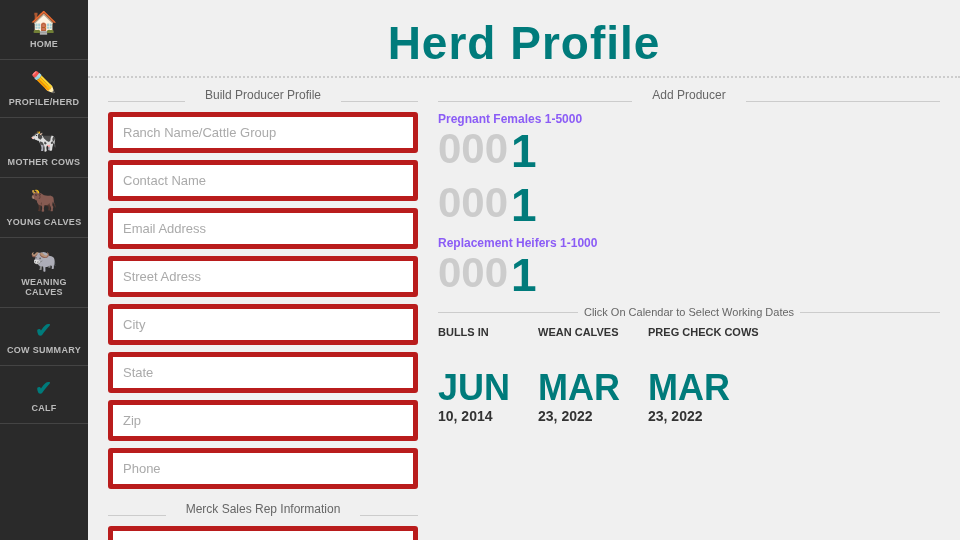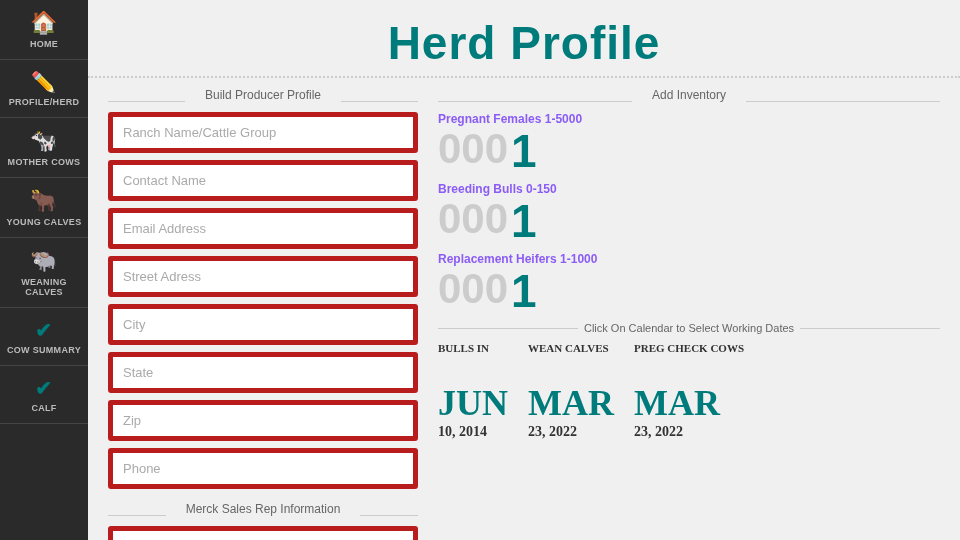--- a/index.html
+++ b/index.html
@@ -154,22 +154,21 @@
       gap: 6px;
       margin: 8px 0 8px 0;
       font-size: 11px;
       color: #555;
     }
     .calendar-header .line { flex: 1; height: 1px; background: #ccc; }
     .calendar-header .cal-title { font-size: 11px; color: #666; white-space: nowrap; }
 
     .dates-row {
       display: flex;
-      gap: 20px;
-      font-family: Liberation Serif, serif;
+      gap: 28px;
     }
     .date-item {
       display: flex;
       flex-direction: column;
       align-items: flex-start;
     }
     .date-item .date-label {
       font-size: 11px;
       font-weight: bold;
       color: #333;
@@ -255,34 +254,33 @@
         <span class="line"></span>
       </div>
       <input class="form-input" type="text" placeholder="Merck Rep Name" style="">
 
     </div>
 
     <div id="right-col">
 
       <div class="section-header">
         <span class="line"></span>
-        <span class="section-title">Add Inventory</span>
+        <span class="section-title">Add Producer</span>
         <span class="line"></span>
       </div>
 
       <div class="inventory-group">
         <div class="inventory-label">Pregnant Females 1-5000</div>
         <div class="inventory-digits">
           <span class="digit-zero">000</span>
           <span class="digit-one">1</span>
         </div>
       </div>
 
       <div class="inventory-group">
-        <div class="inventory-label">Breeding Bulls 0-150</div>
         <div class="inventory-digits">
           <span class="digit-zero">000</span>
           <span class="digit-one">1</span>
         </div>
       </div>
 
       <div class="inventory-group">
         <div class="inventory-label">Replacement Heifers 1-1000</div>
         <div class="inventory-digits">
           <span class="digit-zero">000</span>

